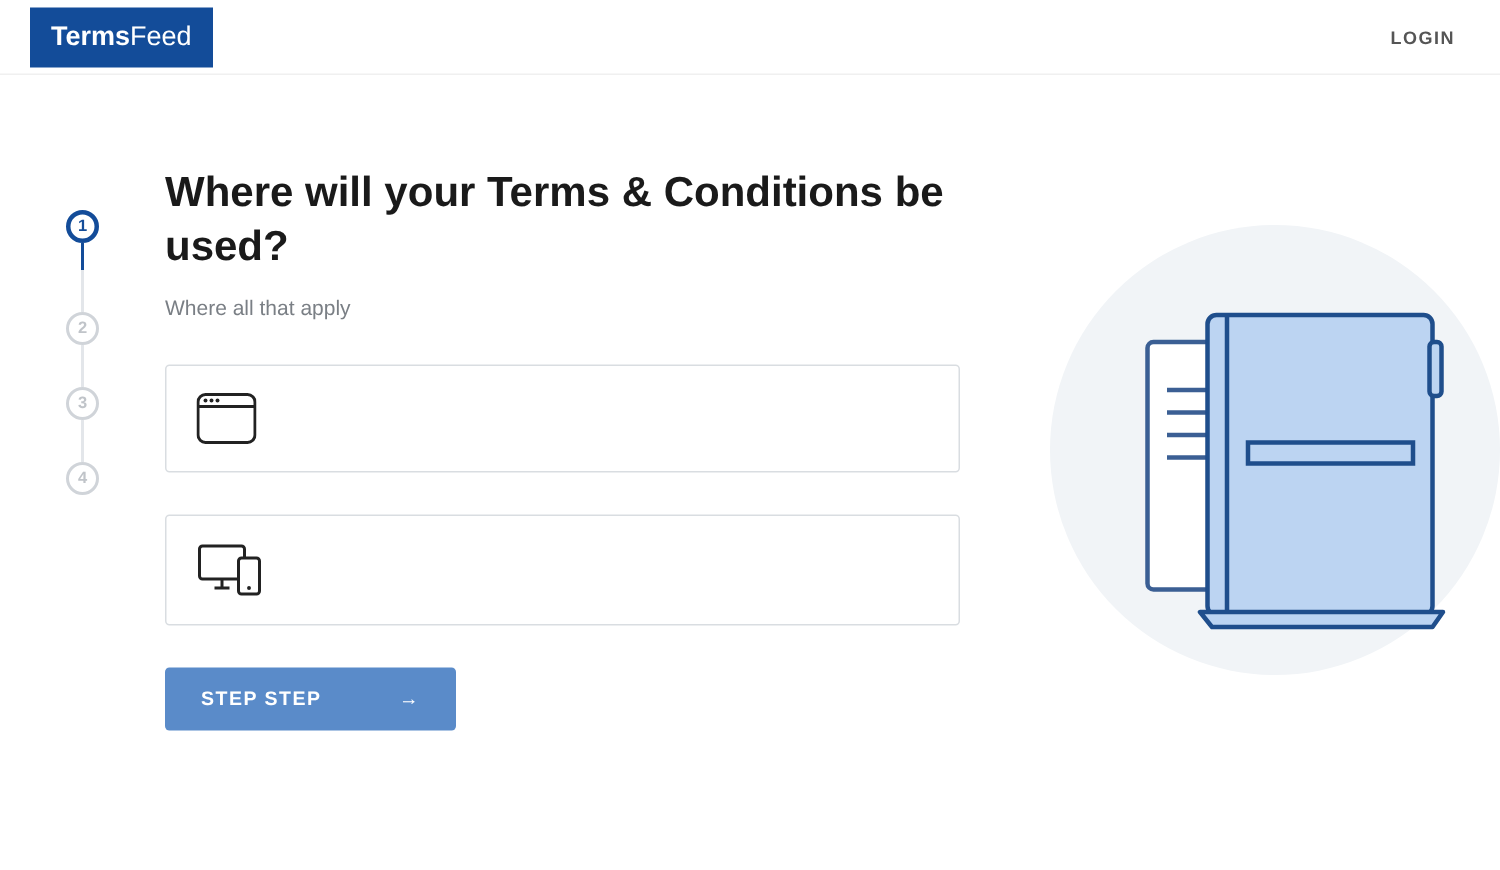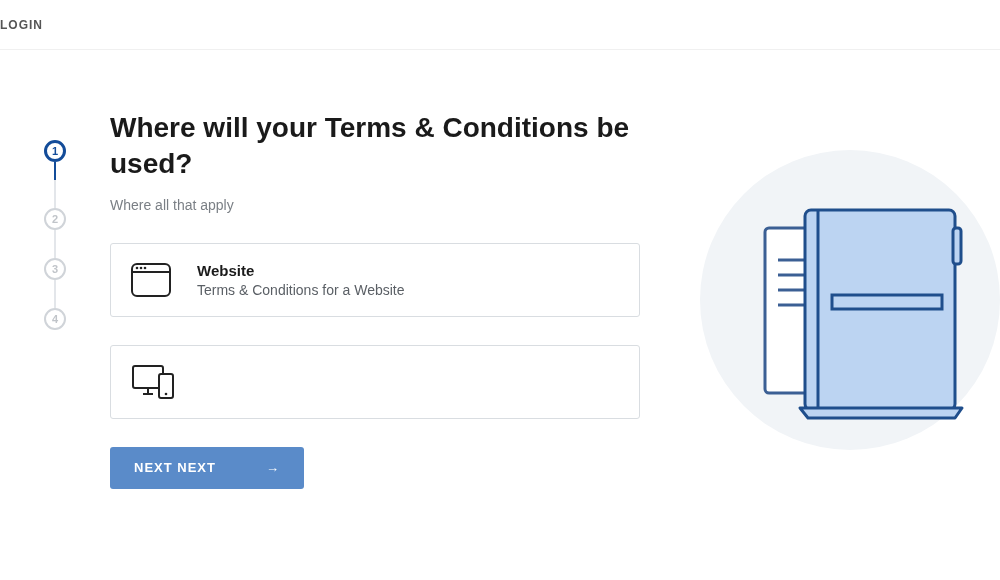--- a/index.html
+++ b/index.html
@@ -22,20 +22,24 @@
   .option-text { display: flex; flex-direction: column; }
   .option-title { font-weight: 700; font-size: 15px; color: #1a1a1a; margin-bottom: 3px; }
   .option-desc { font-size: 14px; color: #5a5f65; }
   .next-btn { background: #5a8bc9; color: #fff; border: none; width: 194px; height: 42px; font-size: 13px; font-weight: 700; letter-spacing: 1px; border-radius: 3px; cursor: pointer; display: flex; align-items: center; justify-content: space-between; padding: 0 24px; margin-top: 6px; }
   .illustration { position: absolute; right: -20px; top: 100px; }
 </style>
 </head>
 <body>
 
 <div class="topbar">
+  <div class="logo">
+    <span class="bold">Terms</span>
+      <span>Feed</span>
+  </div>
   <div class="login">LOGIN</div>
 </div>
 
 <div class="content">
   <div class="stepper">
     <div class="step active">1</div>
     <div class="step-line first"></div>
     <div class="step-line"></div>
     <div class="step">2</div>
     <div class="step-line"></div>
@@ -51,40 +55,36 @@
     <div class="option-card">
       <div class="option-icon">
         <svg width="40" height="34" viewBox="0 0 40 34">
           <rect x="1" y="1" width="38" height="32" rx="5" ry="5" fill="none" stroke="#222" stroke-width="2"></rect>
           <line x1="1" y1="9" x2="39" y2="9" stroke="#222" stroke-width="2"></line>
           <circle cx="6" cy="5" r="1.3" fill="#222"></circle>
           <circle cx="10" cy="5" r="1.3" fill="#222"></circle>
           <circle cx="14" cy="5" r="1.3" fill="#222"></circle>
         </svg>
       </div>
-      <div class="option-text">
-        <div class="option-title">Website</div>
-        <div class="option-desc">Terms &amp; Conditions for a Website</div>
-      </div>
     </div>
 
     <div class="option-card">
       <div class="option-icon">
         <svg width="46" height="36" viewBox="0 0 46 36">
           <rect x="2" y="2" width="30" height="22" rx="2" fill="none" stroke="#222" stroke-width="2"></rect>
           <line x1="12" y1="30" x2="22" y2="30" stroke="#222" stroke-width="2"></line>
           <line x1="17" y1="24" x2="17" y2="30" stroke="#222" stroke-width="2"></line>
           <rect x="28" y="10" width="14" height="24" rx="2" fill="#fff" stroke="#222" stroke-width="2"></rect>
           <circle cx="35" cy="30" r="1.3" fill="#222"></circle>
         </svg>
       </div>
     </div>
 
     <button class="next-btn">
-      <span>NEXT NEXT</span>
+      <span>STEP STEP</span>
       <span>→</span>
     </button>
   </div>
 
   <div class="illustration">
     <svg width="340" height="300" viewBox="0 0 340 300">
       <circle cx="170" cy="150" r="150" fill="#f1f4f7"></circle>
 
       <rect x="85" y="78" width="110" height="165" rx="4" fill="#fff" stroke="#3b5f94" stroke-width="3"></rect>
       <line x1="98" y1="110" x2="130" y2="110" stroke="#3b5f94" stroke-width="3"></line>

